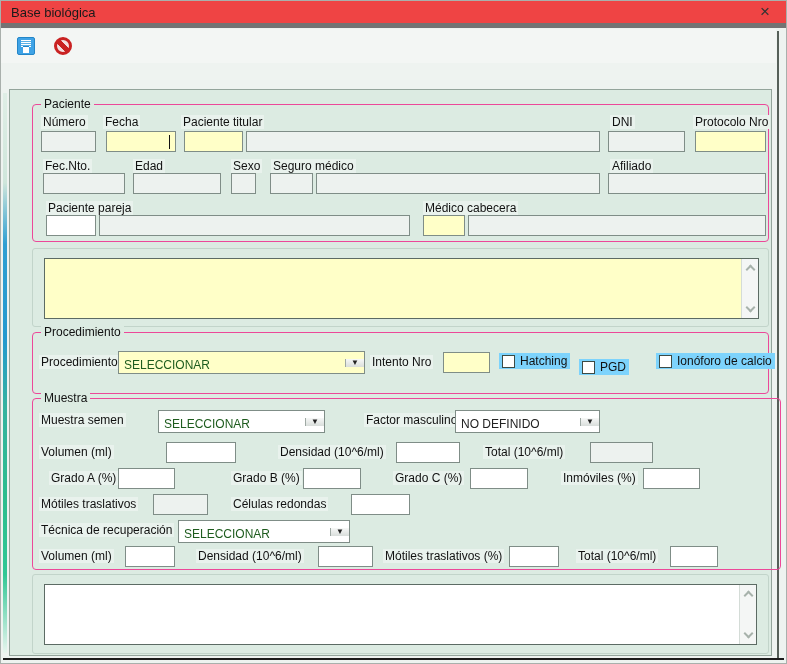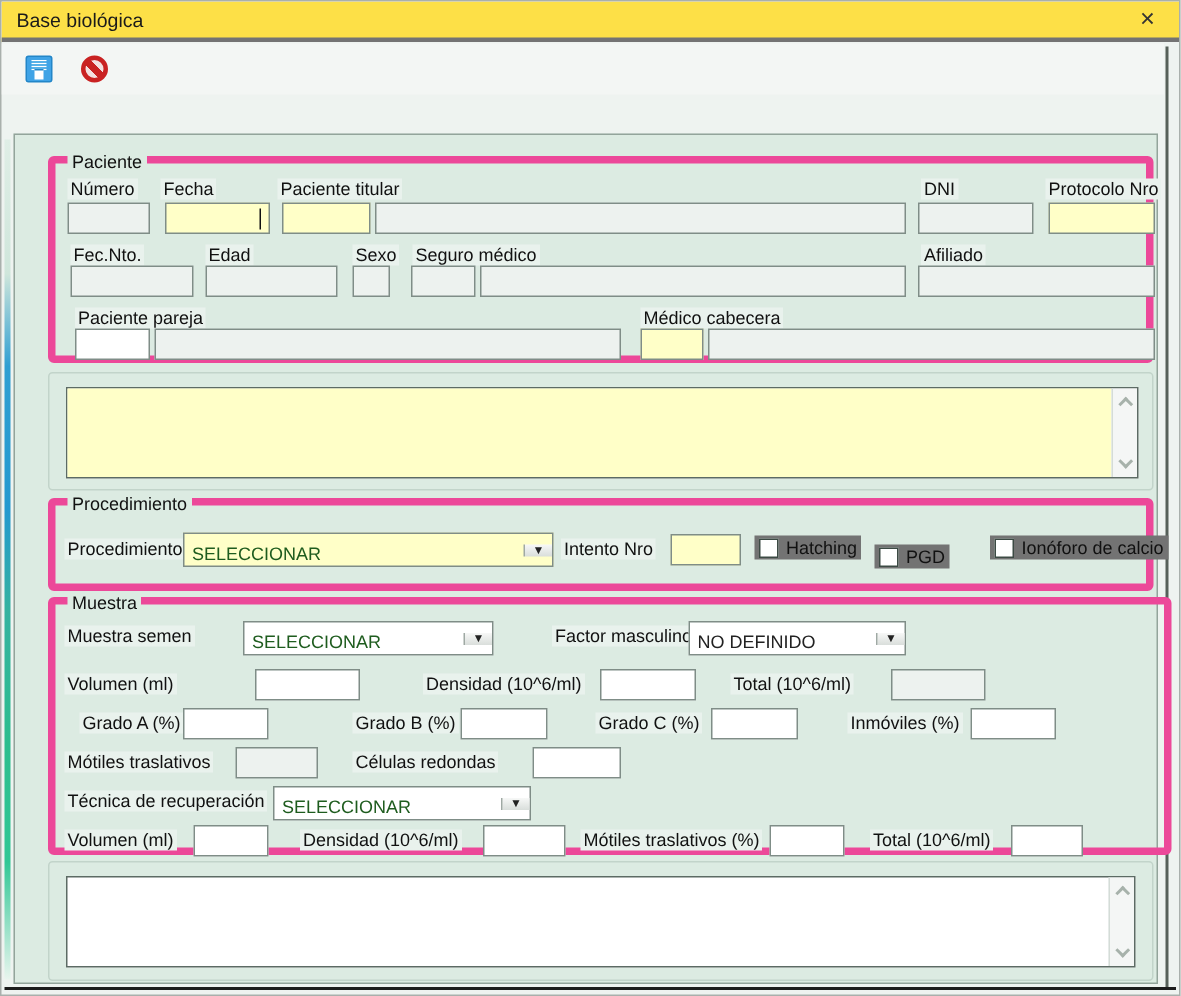--- a/index.html
+++ b/index.html
@@ -3,22 +3,22 @@
 <meta charset="utf-8">
 <style>
   * { box-sizing: border-box; margin: 0; padding: 0; }
   html,body { width: 787px; height: 664px; }
   body { font-family: "Liberation Sans", sans-serif; background: #eef3f0; }
 
   .window { position: relative; width: 787px; height: 664px; background: #eef3f0;
             border: 1px solid #a9b0ac; overflow: hidden; }
 
   
-  .titlebar { position: absolute; top: 0; left: 0; right: 0; height: 27px; background: #fde047;
-              border-bottom: 3px solid #737373; display: flex; align-items: center; padding: 0 8px 0 10px; }
+  .titlebar { position: absolute; top: 0; left: 0; right: 0; height: 27px; background: #ef4444;
+              border-bottom: 5px solid #737373; display: flex; align-items: center; padding: 0 8px 0 10px; }
   .title { font-size: 13px; color: #1a1a1a; }
   .close-btn { margin-left: auto; width: 26px; height: 24px; text-align: center; line-height: 23px;
                font-size: 17px; color: #333; cursor: default; }
 
   
   .toolbar { position: absolute; top: 28px; left: 0; right: 10px; height: 34px; background: #f3f6f4;
              display: flex; align-items: center; gap: 15px; padding-left: 14px; }
   .tool-btn { width: 22px; height: 22px; display: flex; align-items: center; justify-content: center; }
   .save-glyph { width: 18px; height: 18px; background: #3fa3e6; border: 1px solid #2386c8;
                 border-radius: 2px; position: relative; }
@@ -43,21 +43,21 @@
              background: #dcebe2; border: 1px solid #93a49b; z-index: 1; }
 
   
   .edge-strip { position: absolute; left: 2px; top: 92px; width: 4px; height: 560px;
        background: linear-gradient(180deg, #dfeee6 0%, #cfe6db 16%, #2f9fd2 27%, #2499cf 44%,
                    #35b2a0 56%, #2dbd8e 72%, #31c795 86%, #e8f5ee 100%); }
   .bottom-line { position: absolute; left: 2px; right: 2px; bottom: 3px; height: 2px; background: #1c1c1c; }
   .right-line  { position: absolute; right: 7px; top: 30px; bottom: 4px; width: 2px; background: #566059; }
 
   
-  .group { position: absolute; border: 5px solid #ec4899; border-radius: 4px; padding-left: 30px; }
+  .group { position: absolute; border: 1px solid #ec4899; border-radius: 4px; padding-left: 30px; }
   .g-title { position: absolute; top: -8px; left: 8px; background: #dcebe2; padding: 0 3px;
              font-size: 12px; color: #111; line-height: 14px; white-space: nowrap; }
   .frame { position: absolute; border: 1px solid #c2d4ca; border-radius: 3px; }
 
   
   .lbl { position: absolute; font-size: 12px; color: #111; background: #e9f2ed; padding: 0 2px;
          line-height: 14px; white-space: nowrap; }
   .inp { position: absolute; height: 21px; background: #ffffff; border: 1px solid #7f8d87;
          font-size: 12px; color: #111; padding: 2px 4px; overflow: hidden; }
   .inp.gray   { background: #edf2ef; }
@@ -70,21 +70,21 @@
   .combo.yellow { background: #ffffc8; }
   .combo-text { flex: 1; font-size: 12px; padding: 4px 0 0 5px; color: #1e5c1e;
                 white-space: nowrap; overflow: hidden; }
   .combo-text.dark { color: #222222; }
   .combo-btn { width: 19px; background: linear-gradient(#f7f8f7, #d9dedb);
                border-left: 1px solid #9fa9a4; display: flex; align-items: center;
                justify-content: center; cursor: default; }
   .dd-arrow { font-size: 8px; color: #222; line-height: 1; }
 
   
-  .chk { position: absolute; display: flex; align-items: center; gap: 5px; background: #737373;
+  .chk { position: absolute; display: flex; align-items: center; gap: 5px; background: #7dd3fc;
          padding: 1px 3px; cursor: default; }
   .chk-box { width: 13px; height: 13px; background: #ffffff; border: 1px solid #3c4a44; }
   .chk-label { font-size: 12px; color: #111; white-space: nowrap; }
 
   
   .ta { position: absolute; border: 1px solid #5c6b64; background: #ffffff; display: flex; }
   .ta-body { flex: 1; font-size: 12px; color: #111; padding: 2px 4px; }
   .ta.yellow .ta-body { background: #ffffc8; }
   .ta-scroll { width: 17px; background: #f4f6f5; border-left: 1px solid #d4dcd7; display: flex;
                flex-direction: column; justify-content: space-between; align-items: center; padding: 5px 0; }

